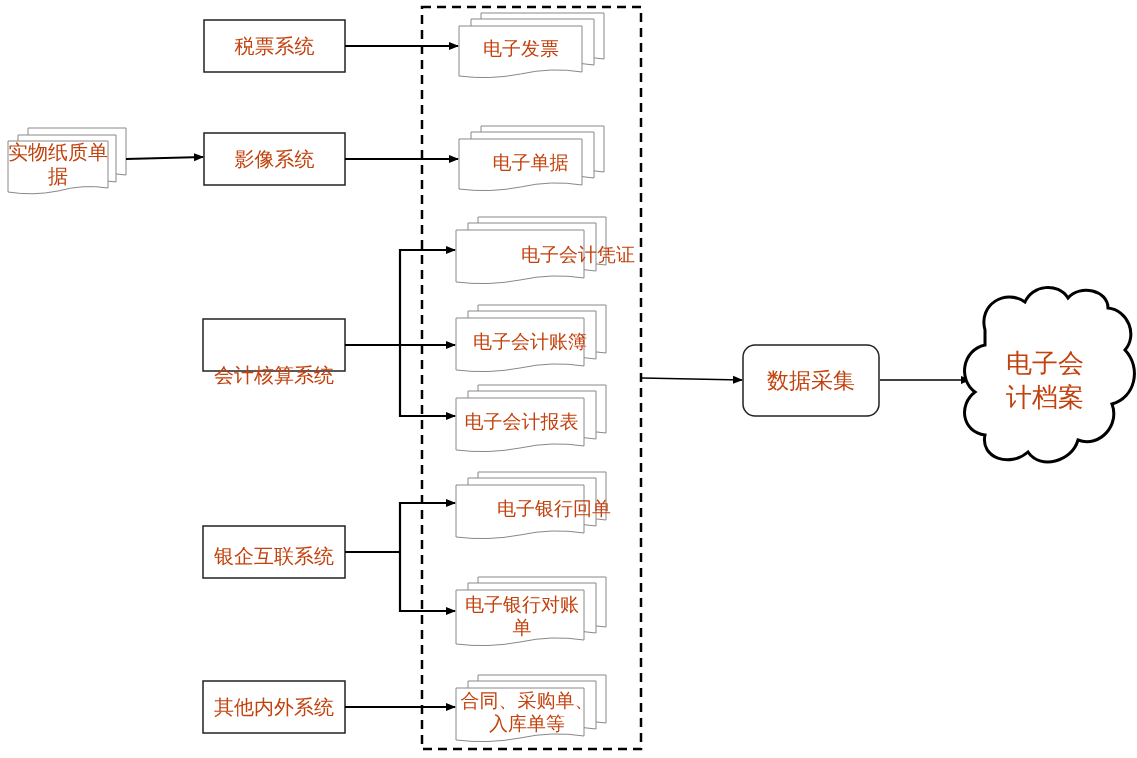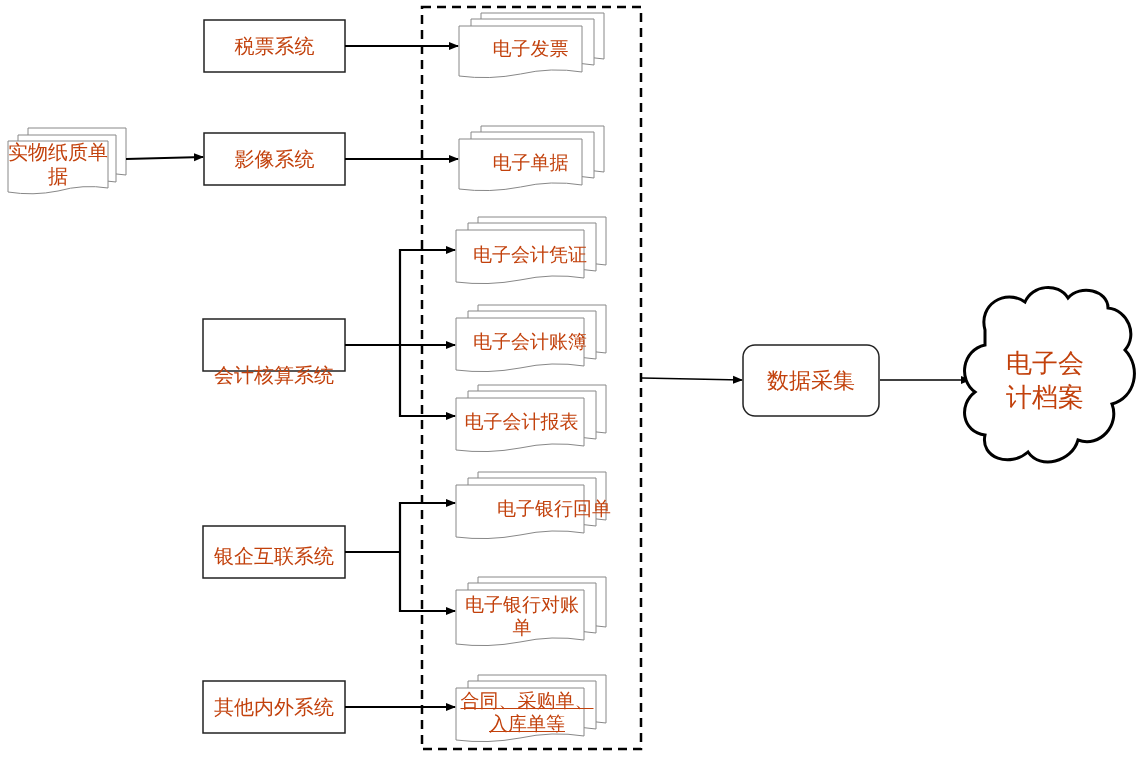--- a/index.html
+++ b/index.html
@@ -100,23 +100,23 @@
 </svg>
 
 <div class="lbl" style="left:8px;top:140px;width:100px;height:48px;">实物纸质单据</div>
 
 <div class="lbl sys" style="left:204px;top:20px;width:141px;height:52px;">税票系统</div>
 <div class="lbl sys" style="left:204px;top:133px;width:141px;height:52px;">影像系统</div>
 <div class="lbl sys" style="left:203px;top:319px;width:142px;height:52px;margin-top:30px;">会计核算系统</div>
 <div class="lbl sys" style="left:203px;top:526px;width:142px;height:60px;">银企互联系统</div>
 <div class="lbl sys" style="left:203px;top:681px;width:142px;height:52px;">其他内外系统</div>
 
-<div class="lbl doc" style="left:459px;top:28px;width:143px;height:40px;">电子发票</div>
+<div class="lbl doc" style="left:459px;top:28px;width:124px;height:40px;">电子发票</div>
 <div class="lbl doc" style="left:459px;top:142px;width:143px;height:40px;">电子单据</div>
-<div class="lbl doc" style="left:456px;top:234px;width:148px;height:40px;">电子会计凭证</div>
+<div class="lbl doc" style="left:456px;top:234px;width:148px;height:40px;padding-left:48px;">电子会计凭证</div>
 <div class="lbl doc" style="left:456px;top:321px;width:148px;height:40px;">电子会计账簿</div>
 <div class="lbl doc" style="left:456px;top:401px;width:131px;height:40px;">电子会计报表</div>
 <div class="lbl doc" style="left:456px;top:488px;width:148px;height:40px;padding-left:24px;">电子银行回单</div>
 <div class="lbl doc" style="left:458px;top:592px;width:128px;height:48px;">电子银行对账单</div>
-<div class="lbl doc" style="left:452px;top:688px;width:150px;height:48px;text-decoration:underline;">合同、采购单、入库单等</div>
+<div class="lbl doc" style="left:452px;top:688px;width:150px;height:48px;">合同、采购单、入库单等</div>
 
 <div class="lbl big" style="left:743px;top:345px;width:136px;height:71px;">数据采集</div>
 <div class="lbl cloudtxt" style="left:995px;top:340px;width:100px;height:80px;">电子会计档案</div>
 
 </body></html>

